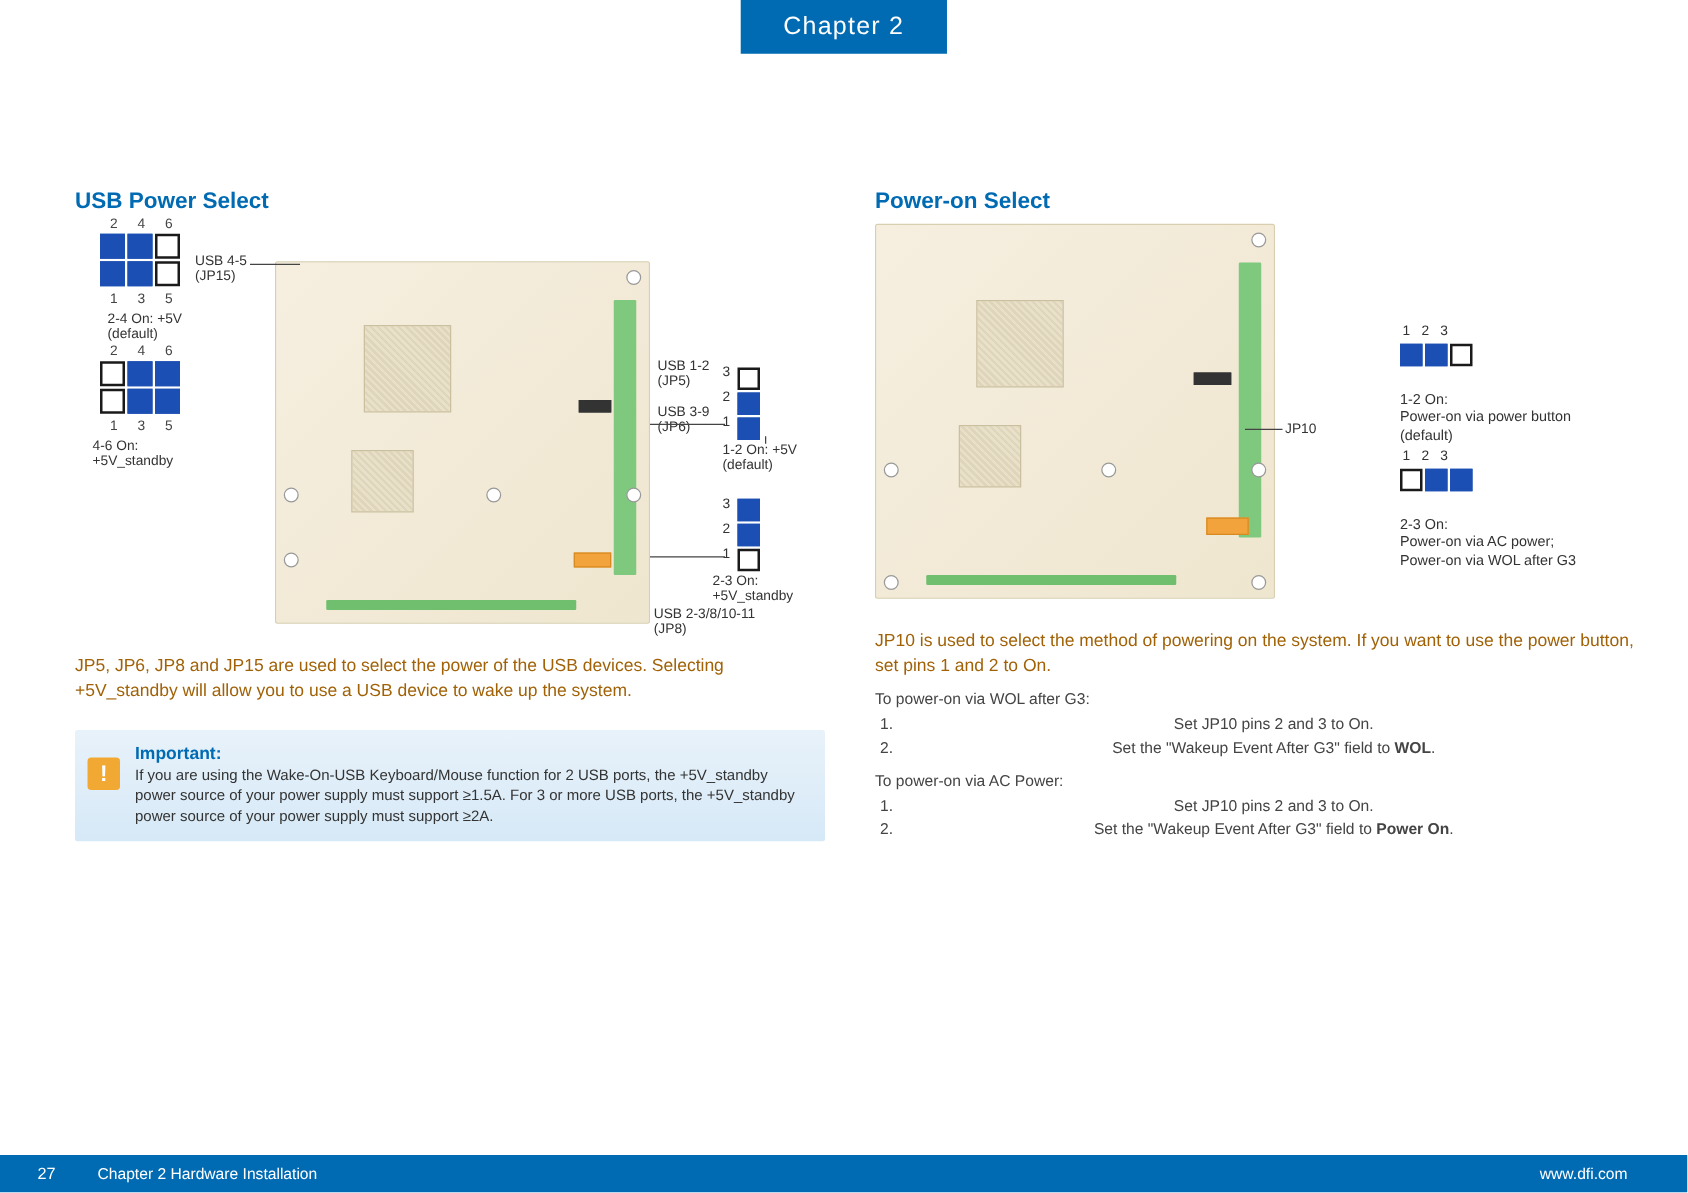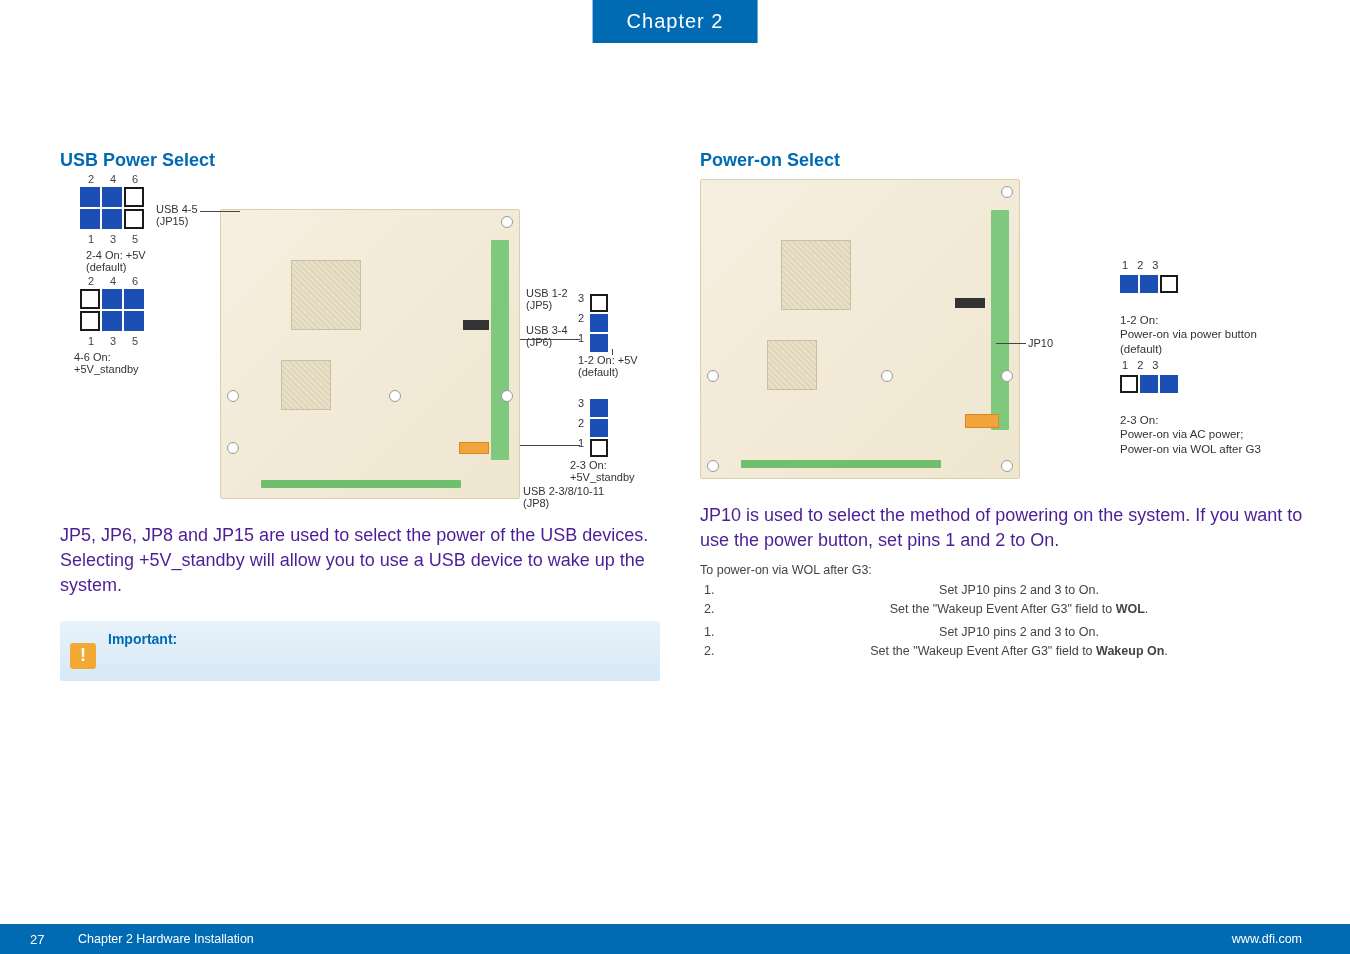--- a/index.html
+++ b/index.html
@@ -57,21 +57,21 @@
 
   
   .nums-top, .nums-bot { position:absolute; font-size:11px; width:66px; display:flex; justify-content:space-around; }
   .nums-top { top:-14px; } .nums-bot { bottom:-14px; }
 
   
   .line { position:absolute; background:#444; }
   .line.h { height:1px; } .line.v { width:1px; }
 
   
-  .para { font-size: 18px; line-height: 1.4; color:#4c1d95; margin-top: 10px; }
+  .para { font-size: 14px; line-height: 1.4; color:#a16207; margin-top: 10px; }
   .subhead { font-size: 12.5px; margin-top:10px; }
   ol.steps { font-size: 12.5px; margin-left: 18px; margin-top:4px; line-height:1.5;text-align:center; }
   ol.steps .bold { font-weight: bold; }
 
   
   .important {
     margin-top: 22px; display:flex; align-items:flex-start;
     background: linear-gradient(#e8f2fa, #d6e9f7); border-radius:2px;
     padding: 10px 14px 12px 10px;
   }
@@ -173,21 +173,21 @@
         </div>
         <div class="jlabel" style="left:-6px; top:62px;">
           <span>4-6 On:</span><br><span>+5V_standby</span>
         </div>
       </div>
 
       <div class="jlabel" style="left:466px; top:108px;">
         <span>USB 1-2</span><br><span>(JP5)</span>
       </div>
       <div class="jlabel" style="left:466px; top:145px;">
-        <span>USB 3-4</span><br><span>(JP6)</span>
+        <span>USB 3-9</span><br><span>(JP6)</span>
       </div>
       <div class="jumper-1x3 vert" style="left:530px; top:115px;">
         <div class="pin"></div>
           <div class="pin on"></div>
           <div class="pin on"></div>
       </div>
       <div class="jlabel" style="left:518px; top:113px;"><span>3</span></div>
       <div class="jlabel" style="left:518px; top:133px;"><span>2</span></div>
       <div class="jlabel" style="left:518px; top:153px;"><span>1</span></div>
       <div class="jlabel" style="left:518px; top:175px;">
@@ -214,20 +214,21 @@
     </div>
 
     <p class="para">JP5, JP6, JP8 and JP15 are used to select the power of the USB devices. Selecting +5V_standby will allow you to use a USB device to wake up the system.</p>
 
     <div class="important">
       <div class="icon">
           <span>!</span>
         </div>
       <div>
         <div class="title">Important:</div>
+        <div class="txt">If you are using the Wake-On-USB Keyboard/Mouse function for 2 USB ports, the +5V_standby power source of your power supply must support ≥1.5A. For 3 or more USB ports, the +5V_standby power source of your power supply must support ≥2A.</div>
       </div>
     </div>
   </div>
 
   <div class="col-right">
     <div class="section-title">Power-on Select</div>
 
     <div class="board-wrap" style="height:310px;">
       <div class="board">
         <div class="chip" style="left:80px; top:60px;"></div>
@@ -282,23 +283,24 @@
     </div>
 
     <p class="para">JP10 is used to select the method of powering on the system. If you want to use the power button, set pins 1 and 2 to On.</p>
 
     <p class="subhead">To power-on via WOL after G3:</p>
     <ol class="steps">
       <li>Set JP10 pins 2 and 3 to On.</li>
       <li><span>Set the "Wakeup Event After G3" field to </span><span class="bold">WOL</span><span>.</span></li>
     </ol>
 
+    <p class="subhead">To power-on via AC Power:</p>
     <ol class="steps">
       <li>Set JP10 pins 2 and 3 to On.</li>
-      <li><span>Set the "Wakeup Event After G3" field to </span><span class="bold">Wakeup On</span><span>.</span></li>
+      <li><span>Set the "Wakeup Event After G3" field to </span><span class="bold">Power On</span><span>.</span></li>
     </ol>
   </div>
 
   <div class="footer">
     <span class="pgnum">27</span>
     <span>Chapter 2 Hardware Installation</span>
     <span>www.dfi.com</span>
   </div>
 </div>
 

